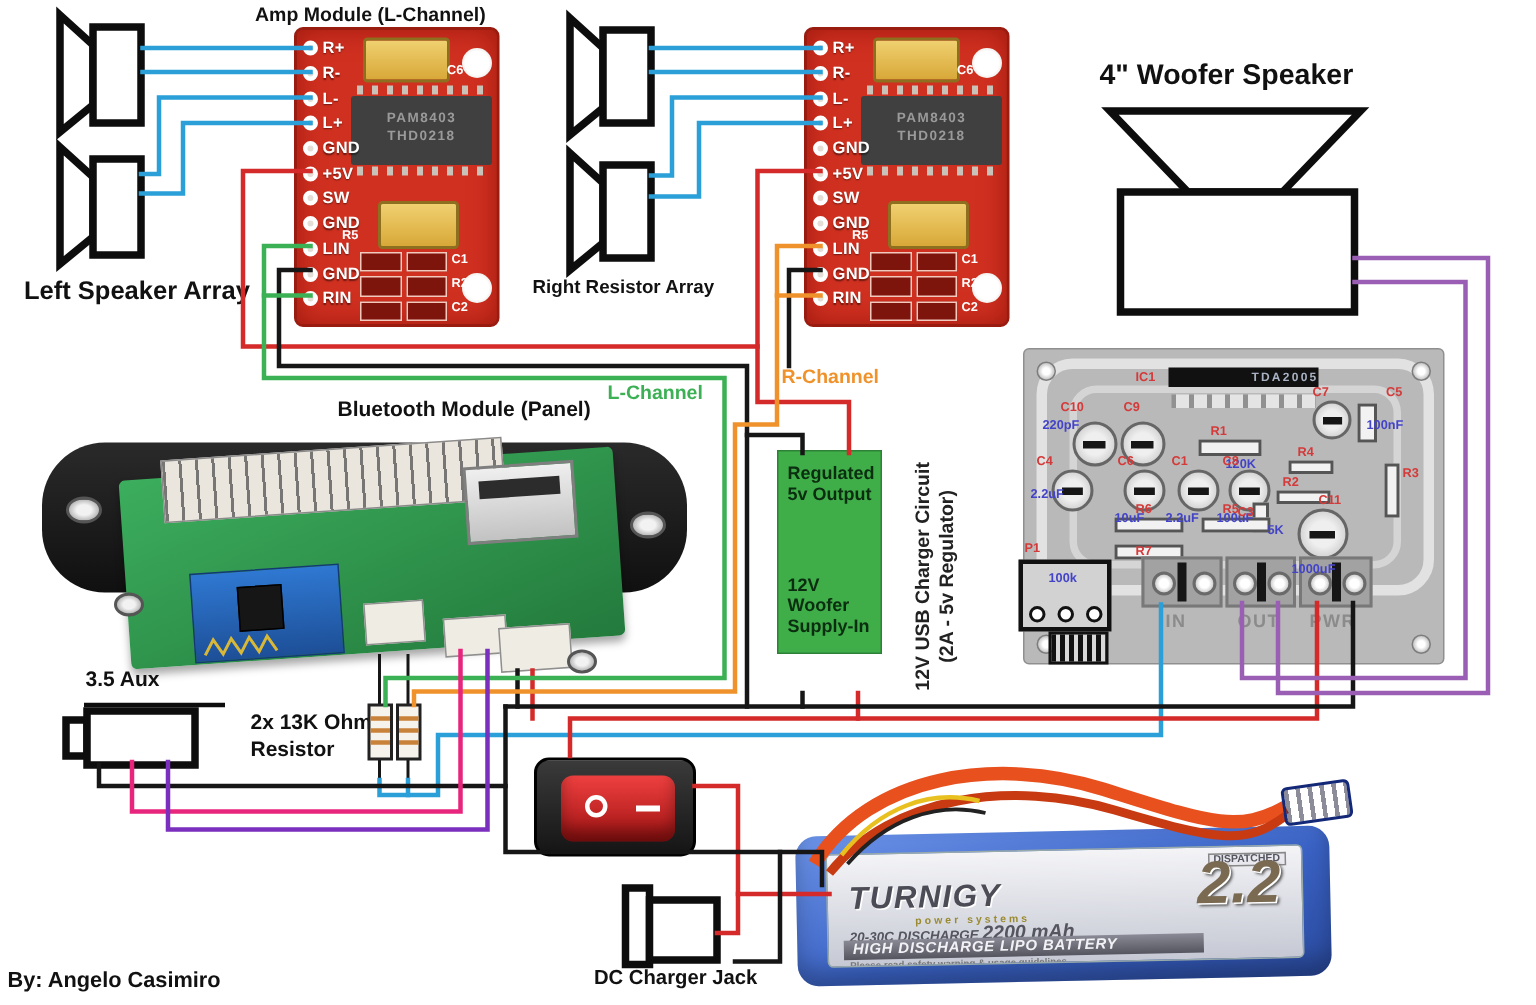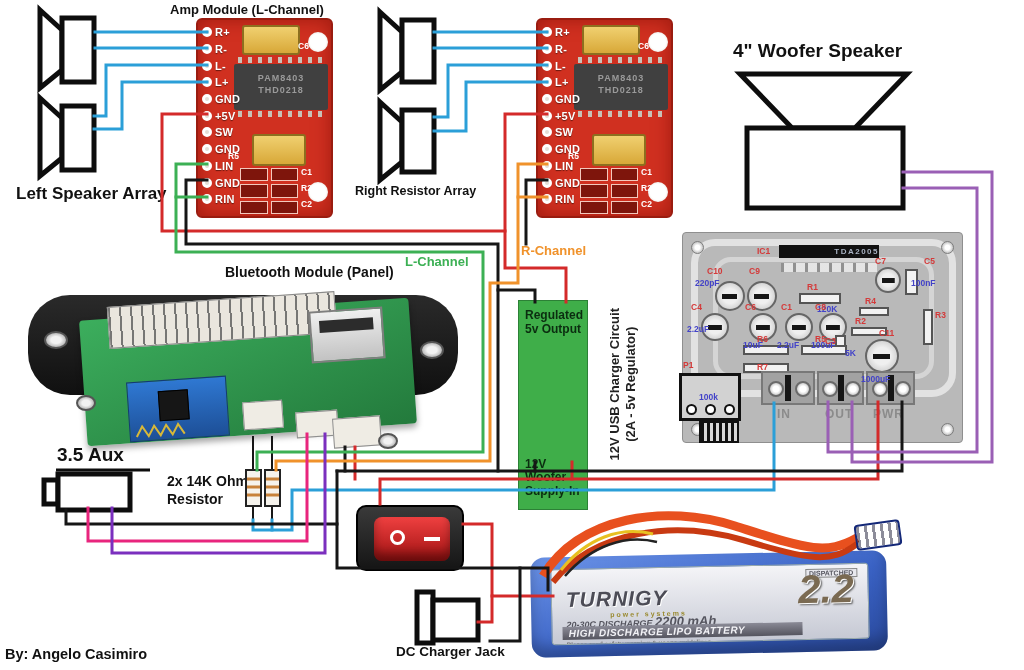--- a/index.html
+++ b/index.html
@@ -45,21 +45,21 @@
   .tblock{position:absolute;top:138px;height:34px;background:#a2a2a2;border:2px solid #787878}
   .tblock::after{content:"";position:absolute;left:50%;top:2px;bottom:2px;width:6px;margin-left:-3px;background:#161616}
   .tscrew{position:absolute;top:8px;width:16px;height:16px;border-radius:50%;border:2px solid #6a6a6a;background:radial-gradient(#fff 35%,#a5a5a5)}
   .term-label{position:absolute;font-size:12px;font-weight:bold;color:#8b8b8b;letter-spacing:1px}
   .pot{position:absolute;left:-4px;top:140px;width:62px;height:48px;background:#d2d2d2;border:3px solid #111}
   .pot i{position:absolute;top:28px;width:11px;height:11px;border-radius:50%;border:2px solid #111;background:#fff}
   .potshaft{position:absolute;left:16px;top:188px;width:40px;height:22px;border:2px solid #111;
     background:repeating-linear-gradient(90deg,#111 0 3px,#d8d8d8 3px 6px)}
 
   
-  #regulator{position:absolute;left:518px;top:300px;width:70px;height:210px;background:var(--c-regulator_green,#3fae49);
+  #regulator{position:absolute;left:518px;top:300px;width:70px;height:136px;background:var(--c-regulator_green,#3fae49);
     border:1px solid #2c8136;color:#0b2d10;font-size:12px;font-weight:bold;line-height:1.15;text-align:left}
   #regulator .rtop{position:absolute;left:6px;top:8px;width:62px}
   #regulator .rbot{position:absolute;left:6px;bottom:10px;width:62px}
   #reg-side{position:absolute;left:536px;top:368px;width:175px;text-align:center;font-weight:bold;font-size:13px;
     color:#222;line-height:1.25;transform:rotate(-90deg)}
 
   
   #bt-module{position:absolute;left:28px;top:283px;width:434px;height:182px}
   .bt-panel{position:absolute;left:0;top:12px;width:430px;height:100px;background:linear-gradient(#2a2a2a,#101010);border-radius:42px}
   .bt-screw{position:absolute;width:24px;height:18px;border-radius:50%;background:radial-gradient(#f2f2f2 35%,#8a8a8a);border:2px solid #555}
@@ -328,21 +328,21 @@
       <span class="silk silk-r" style="left: 172px; top: 84px;">R2</span>
       <span class="silk silk-r" style="left: 252px; top: 78px;">R3</span>
       <span class="silk silk-r" style="left: 142px; top: 104px;">C3</span>
       <span class="silk silk-r" style="left: 196px; top: 96px;">C11</span>
       <span class="silk silk-b" style="left: 178px; top: 142px;">1000uF</span>
       <span class="silk silk-r" style="left: 74px; top: 102px;">R6</span>
       <span class="silk silk-r" style="left: 132px; top: 102px;">R5</span>
       <span class="silk silk-b" style="left: 162px; top: 116px;">5K</span>
       <span class="silk silk-r" style="left: 74px; top: 130px;">R7</span>
       <span class="silk silk-r" style="left: 0px; top: 128px;">P1</span>
-      <span class="silk silk-b" style="left: 16px; top: 160px;">100k</span>
+      <span class="silk silk-b" style="left: 16px; top: 148px;">100k</span>
     </div>
 
   <div class="lbl" style="left:225px;top:264px;font-size:14px">Bluetooth Module (Panel)</div>
   <div id="bt-module">
     <div class="bt-panel"></div>
     <span class="bt-screw" style="left:16px;top:48px"></span>
     <span class="bt-screw" style="left:392px;top:58px"></span>
     <div class="bt-pcb"></div>
     <div class="bt-header"></div>
     <div class="bt-usb"></div>
@@ -363,23 +363,23 @@
     <div class="rtop">Regulated 5v Output</div>
     <div class="rbot">12V Woofer Supply-In</div>
   </div>
   <div id="reg-side">
     <span>12V USB Charger Circuit</span><br><span>(2A - 5v Regulator)</span>
   </div>
 
   <div class="lbl" style="left:405px;top:254px;font-size:13px;color:var(--c-green)">L-Channel</div>
   <div class="lbl" style="left:521px;top:243px;font-size:13px;color:var(--c-orange)">R-Channel</div>
 
-  <div class="lbl" style="left:57px;top:444px;font-size:19px">3.5 Aux</div>
+  <div class="lbl" style="left:57px;top:444px;font-size:14px">3.5 Aux</div>
   <div class="lbl" style="left:167px;top:472px;font-size:14px;line-height:1.3">
-    <span>2x 14K Ohm</span><br><span>Resistor</span>
+    <span>2x 13K Ohm</span><br><span>Resistor</span>
   </div>
 
   <div id="switch">
     <div class="rocker">
       <span class="sw-o"></span>
       <span class="sw-dash"></span>
     </div>
   </div>
 
   <div id="battery">

